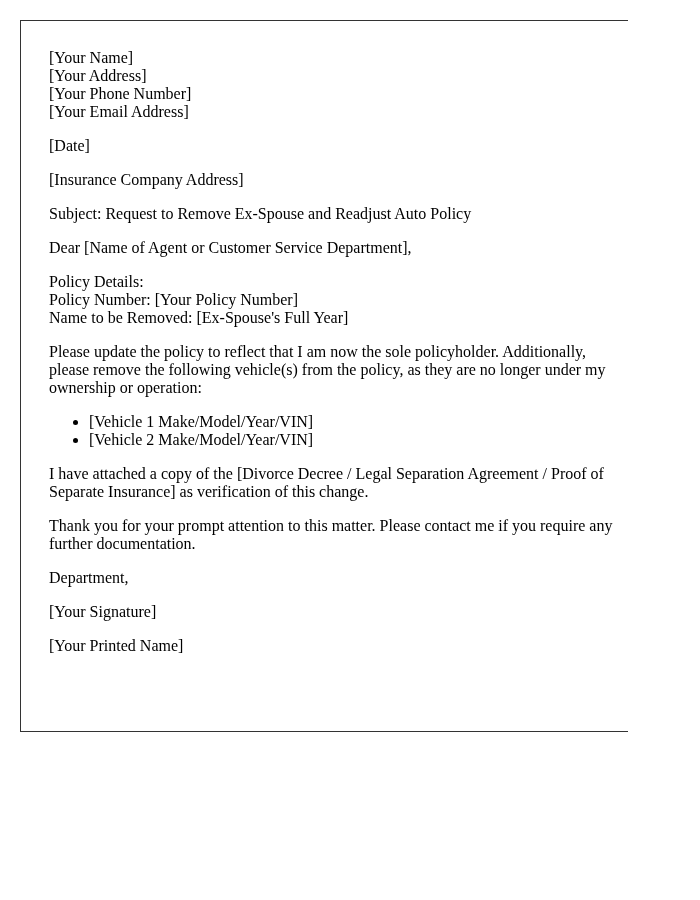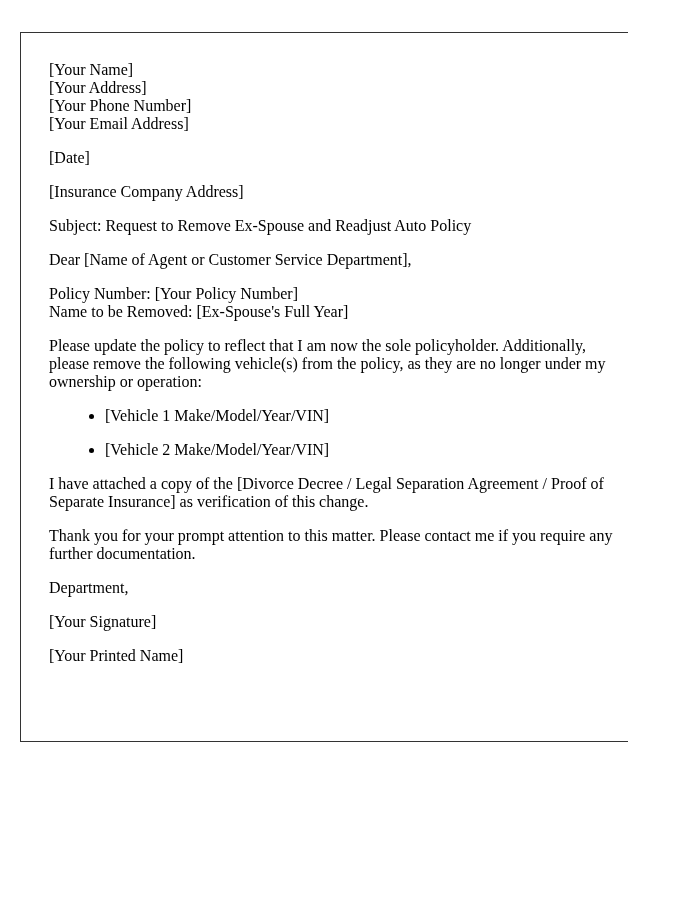--- a/index.html
+++ b/index.html
@@ -13,21 +13,21 @@
     overflow: hidden;
     position: relative;
     font-family: "Liberation Serif", "DejaVu Serif", serif;
     font-size: 16px;
     line-height: 18px;
     color: #000000;
   }
   .viewport-clip {
     position: absolute;
     left: 0;
-    top: 12px;
+    top: 0;
     width: 628px;
     height: 802px;
     overflow: hidden;
   }
   .letter {
     position: absolute;
     left: 20px;
     top: 20px;
     width: 584px;
     border: 1px solid #333333;
@@ -44,21 +44,21 @@
     display: block;
   }
   .bold {
     font-weight: normal;
   }
   ul.vehicles {
     margin: 0 0 16px 0;
     padding-left: 40px;
   }
   ul.vehicles li {
-    margin: 16px;
+    margin: 0;
   }
 </style>
 </head>
 <body>
 
 <div class="viewport-clip">
   <div class="letter">
 
     <div class="block">
       <span class="line">[Your Name]</span>
@@ -72,20 +72,21 @@
     <div class="block">
       <span class="line">[Insurance Company Address]</span>
     </div>
 
     <p class="bold">Subject: Request to Remove Ex-Spouse and Readjust Auto Policy</p>
 
     <p>Dear [Name of Agent or Customer Service Department],</p>
 
 
     <div class="block">
+      <span class="line bold">Policy Details:</span>
       <span class="line">Policy Number: [Your Policy Number]</span>
       <span class="line">Name to be Removed: [Ex-Spouse's Full Year]</span>
     </div>
 
     <p>Please update the policy to reflect that I am now the sole policyholder. Additionally, please remove the following vehicle(s) from the policy, as they are no longer under my ownership or operation:</p>
 
     <ul class="vehicles">
       <li>[Vehicle 1 Make/Model/Year/VIN]</li>
       <li>[Vehicle 2 Make/Model/Year/VIN]</li>
     </ul>

